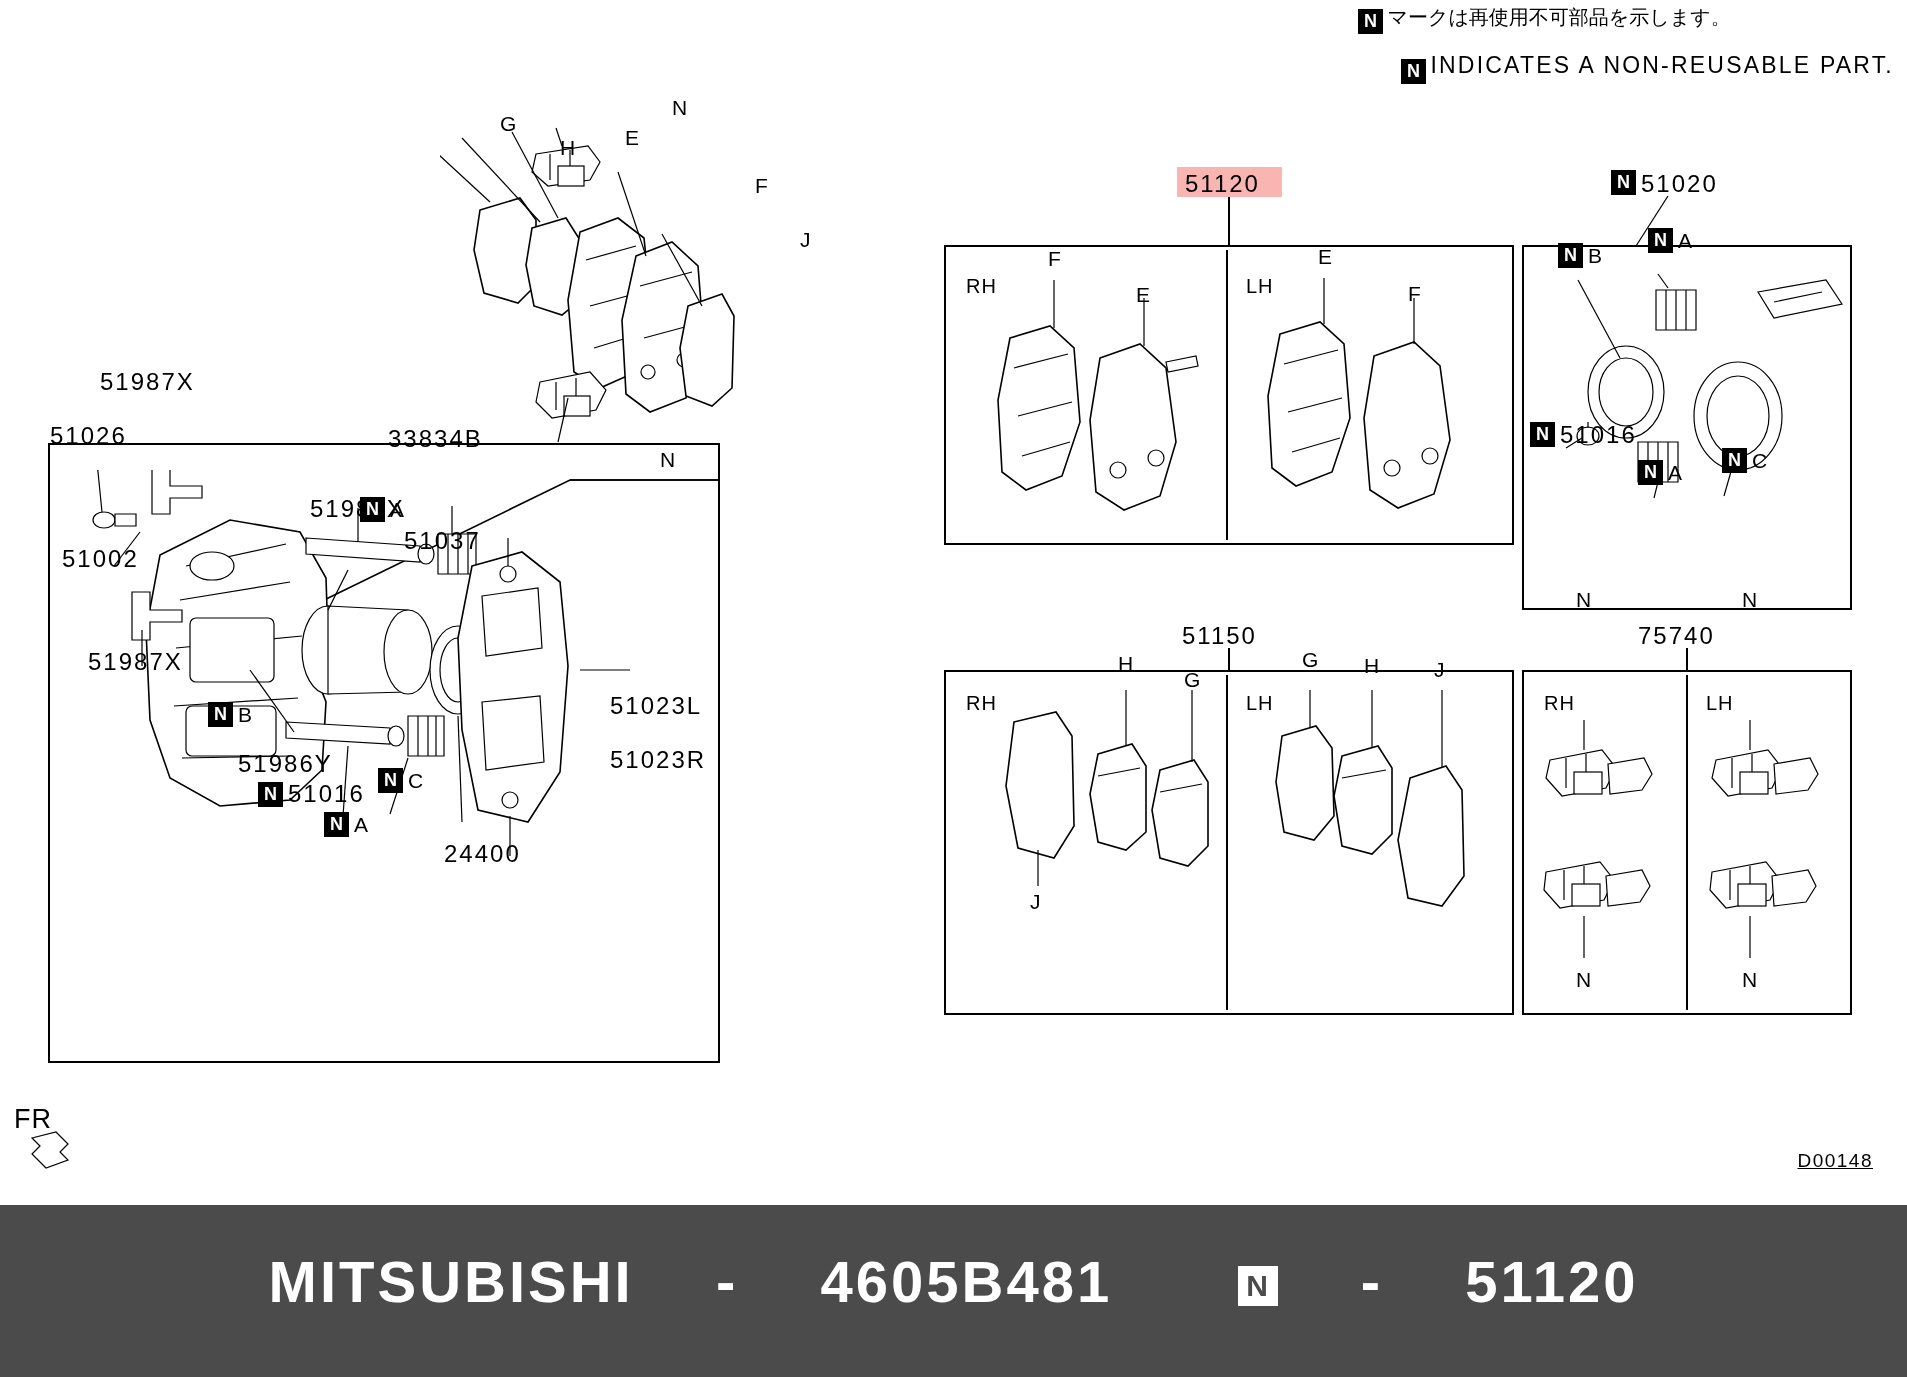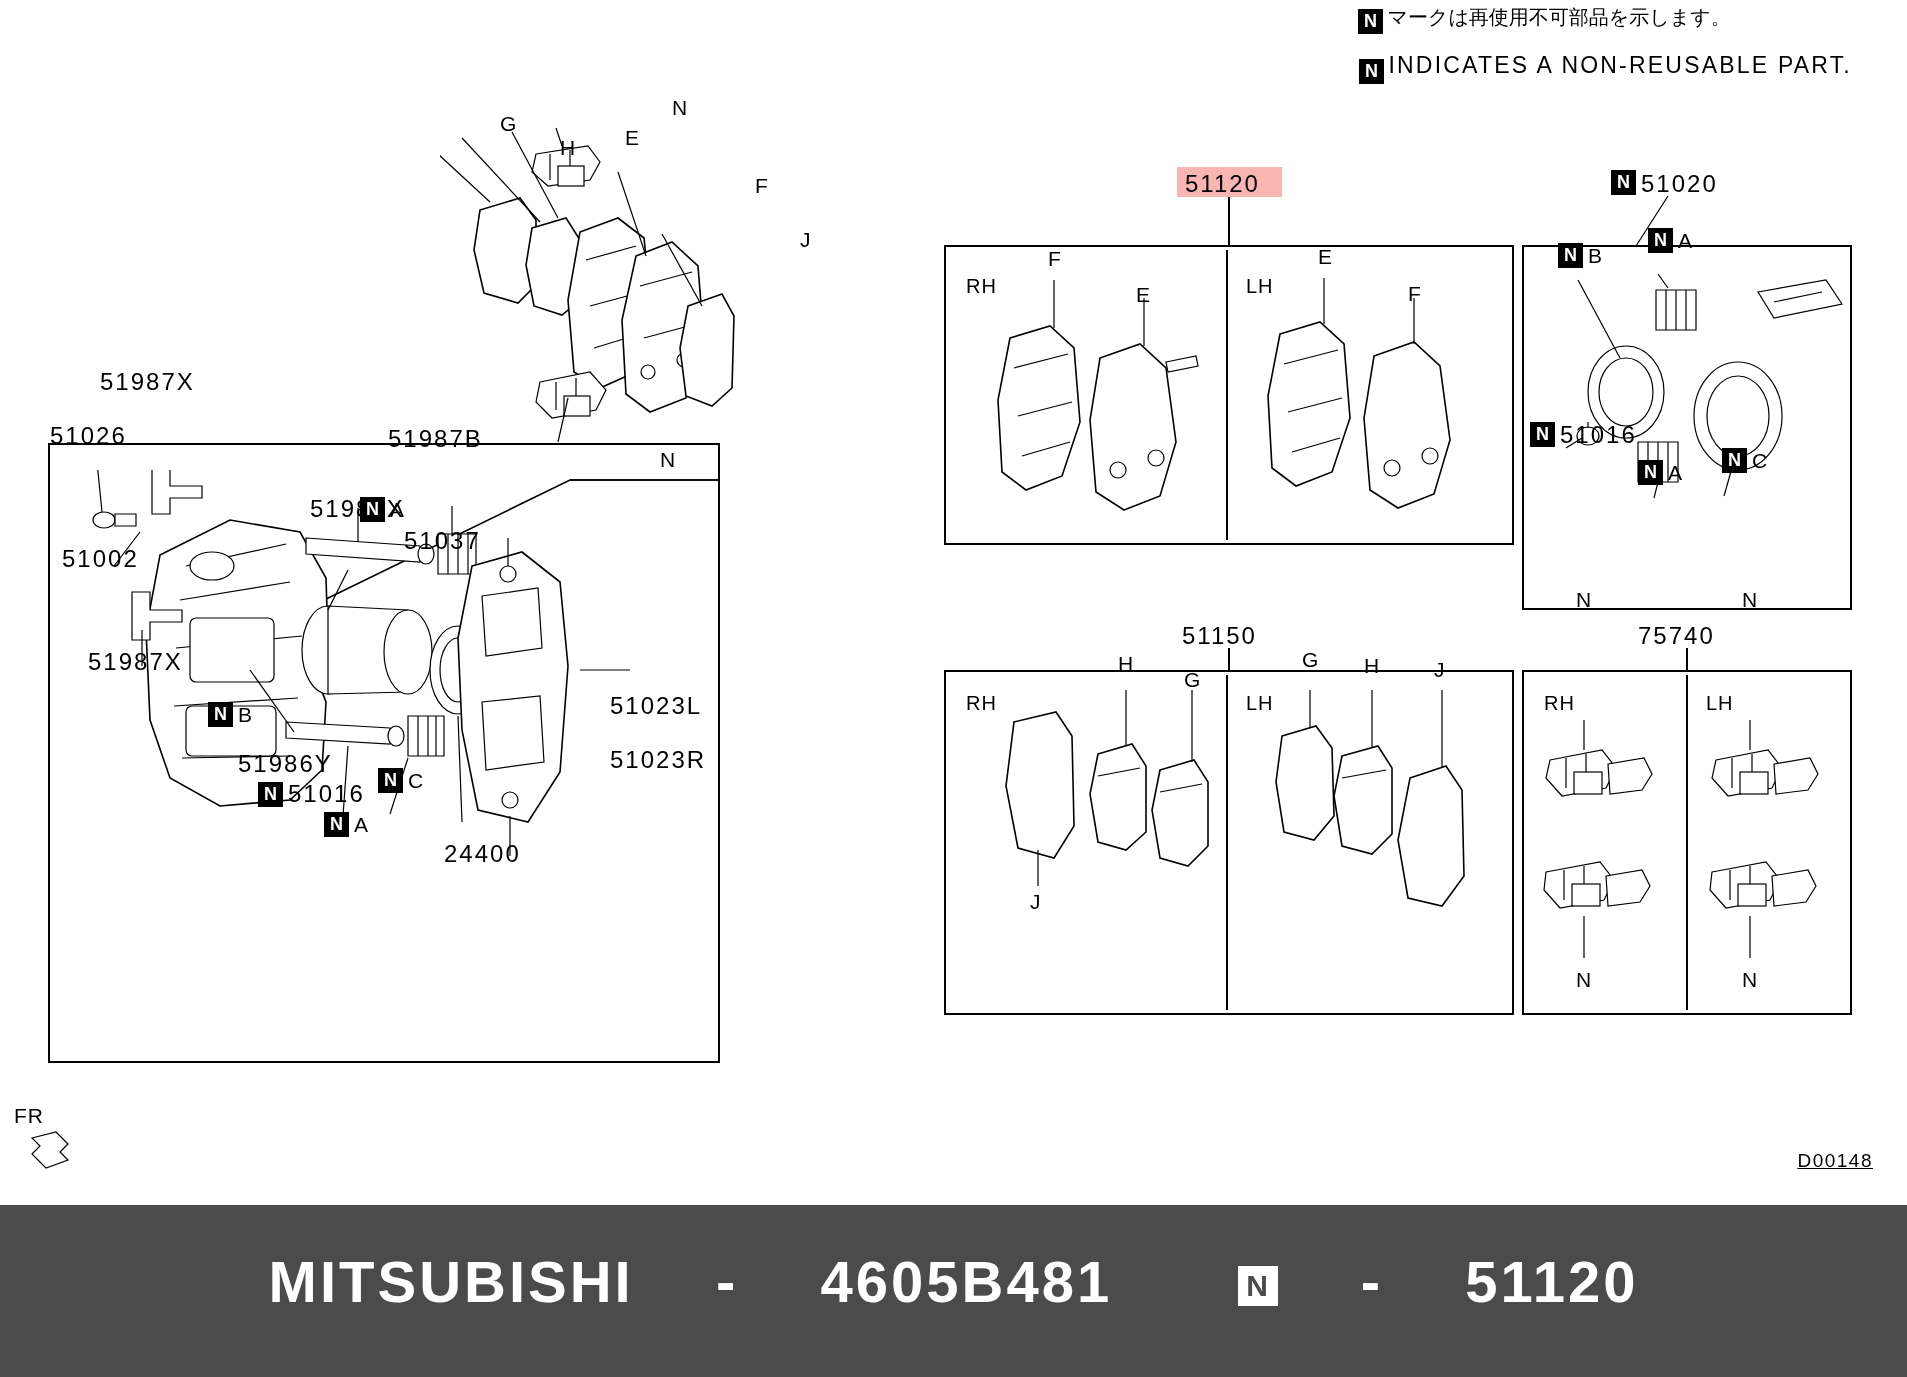--- a/index.html
+++ b/index.html
@@ -108,40 +108,40 @@
     font-size: 19px;
     letter-spacing: 1.5px;
     color: #000;
     text-decoration: underline;
   }
 
   
   .fr-text {
     position: absolute;
     left: 14px; top: 1104px;
-    font-size: 21px;
+    font-size: 27px;
     letter-spacing: 1px;
   }
 
   svg { display:block; }
   .ln { stroke:#000; stroke-width:1.6; fill:none; }
   .ln-thin { stroke:#000; stroke-width:1.2; fill:none; }
   .fillw { fill:#ffffff; stroke:#000; stroke-width:1.6; }
   .fillw-thin { fill:#ffffff; stroke:#000; stroke-width:1.2; }
 </style>
 </head>
 <body>
 
 <div class="stage">
 
   <div class="legend-row" style="left:1358px; top:4px;">
     <span class="nbadge" style="position:relative; display:inline-block; left:0; top:3px;">N</span>
     <span class="legend-jp">マークは再使用不可部品を示します。</span>
   </div>
-  <div class="legend-row" style="left:1346px; top:52px;padding-left:13px;">
+  <div class="legend-row" style="left:1388px; top:52px;padding-left:13px;">
     <span class="nbadge" style="position:relative; display:inline-block; left:0; top:4px;">N</span>
     <span class="legend-en">INDICATES A NON-REUSABLE PART.</span>
   </div>
 
   <svg class="abs" style="left:440px; top:110px;" width="430" height="420">
 
     <path class="fillw" d="M40 100 L80 88 L96 110 L96 175 L78 193 L44 183 L34 140 Z"></path>
 
     <path class="fillw" d="M92 118 L126 108 L140 130 L140 190 L122 205 L94 196 L86 155 Z"></path>
 
@@ -250,21 +250,21 @@
     <path class="ln-thin" d="M420 386 L420 346"></path>
     <path class="ln-thin" d="M490 200 L540 200"></path>
     <path class="ln-thin" d="M418 68 L418 96"></path>
   </svg>
 
   <div class="lbl partno" style="left:100px; top:368px;">51987X</div>
   <div class="lbl partno" style="left:50px; top:422px;">51026</div>
   <div class="lbl partno" style="left:62px; top:545px;">51002</div>
   <div class="lbl partno" style="left:88px; top:648px;">51987X</div>
   <div class="lbl partno" style="left:310px; top:495px;">51986X</div>
-  <div class="lbl partno" style="left:388px; top:425px;">51987B</div>
+  <div class="lbl partno" style="left:388px; top:425px;">33834B</div>
   <div class="lbl partno" style="left:404px; top:527px;">51037</div>
   <div class="lbl partno" style="left:238px; top:750px;">51986Y</div>
   <div class="lbl partno" style="left:444px; top:840px;">24400</div>
   <div class="lbl partno" style="left:610px; top:692px;text-align:right;">51023L</div>
   <div class="lbl partno" style="left:610px; top:746px;">51023R</div>
 
   <div class="nbadge" style="left:360px; top:497px;">N</div>
   <div class="nplain" style="left:390px; top:498px;">A</div>
 
   <div class="nbadge" style="left:208px; top:702px;">N</div>

